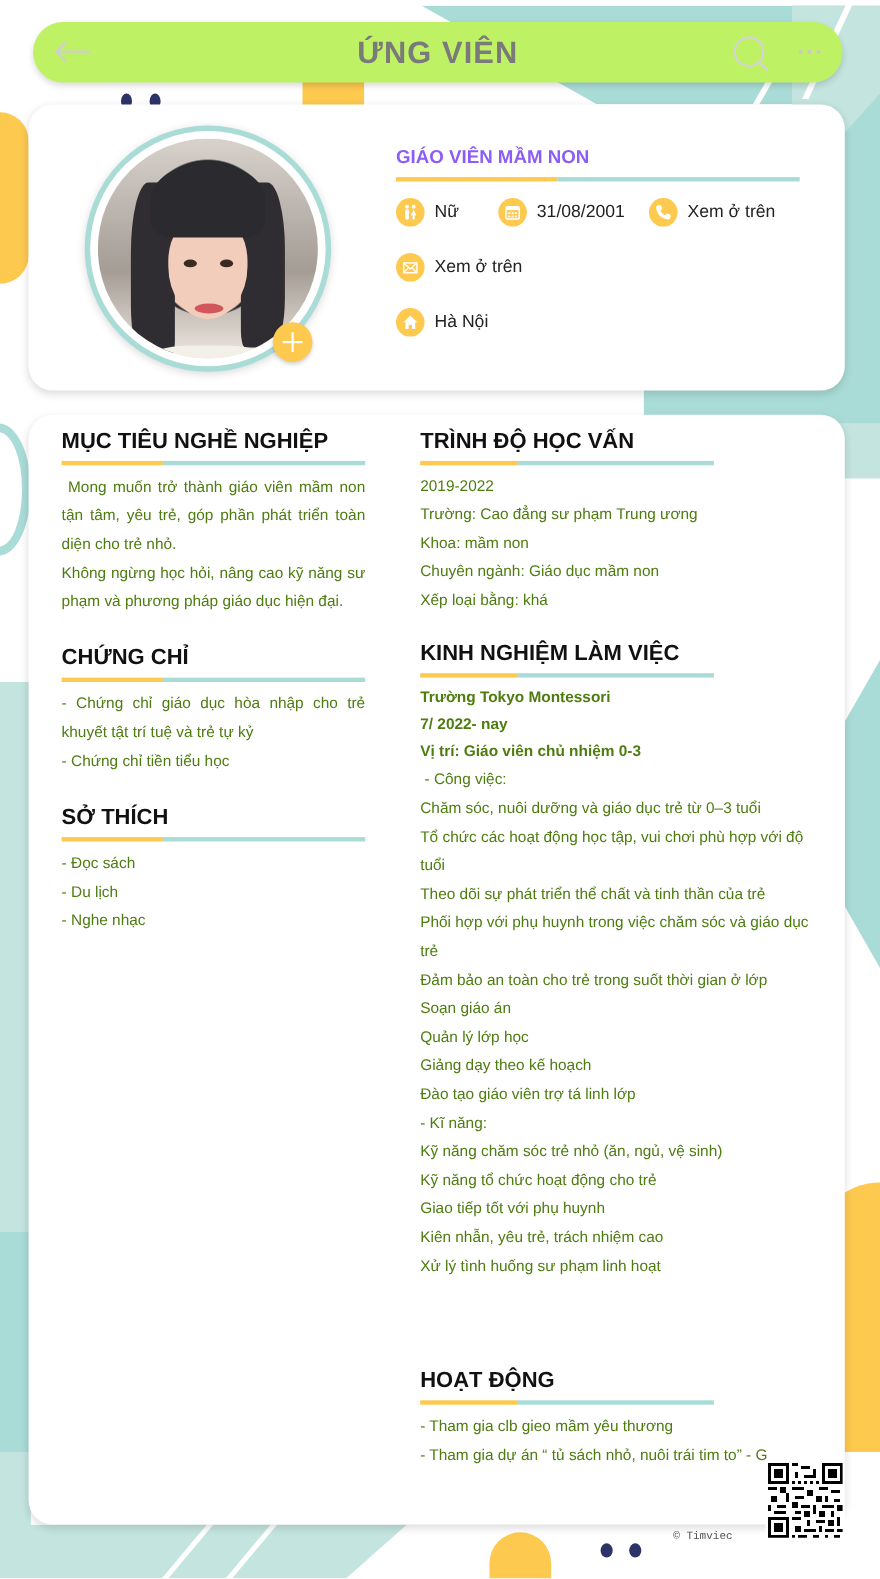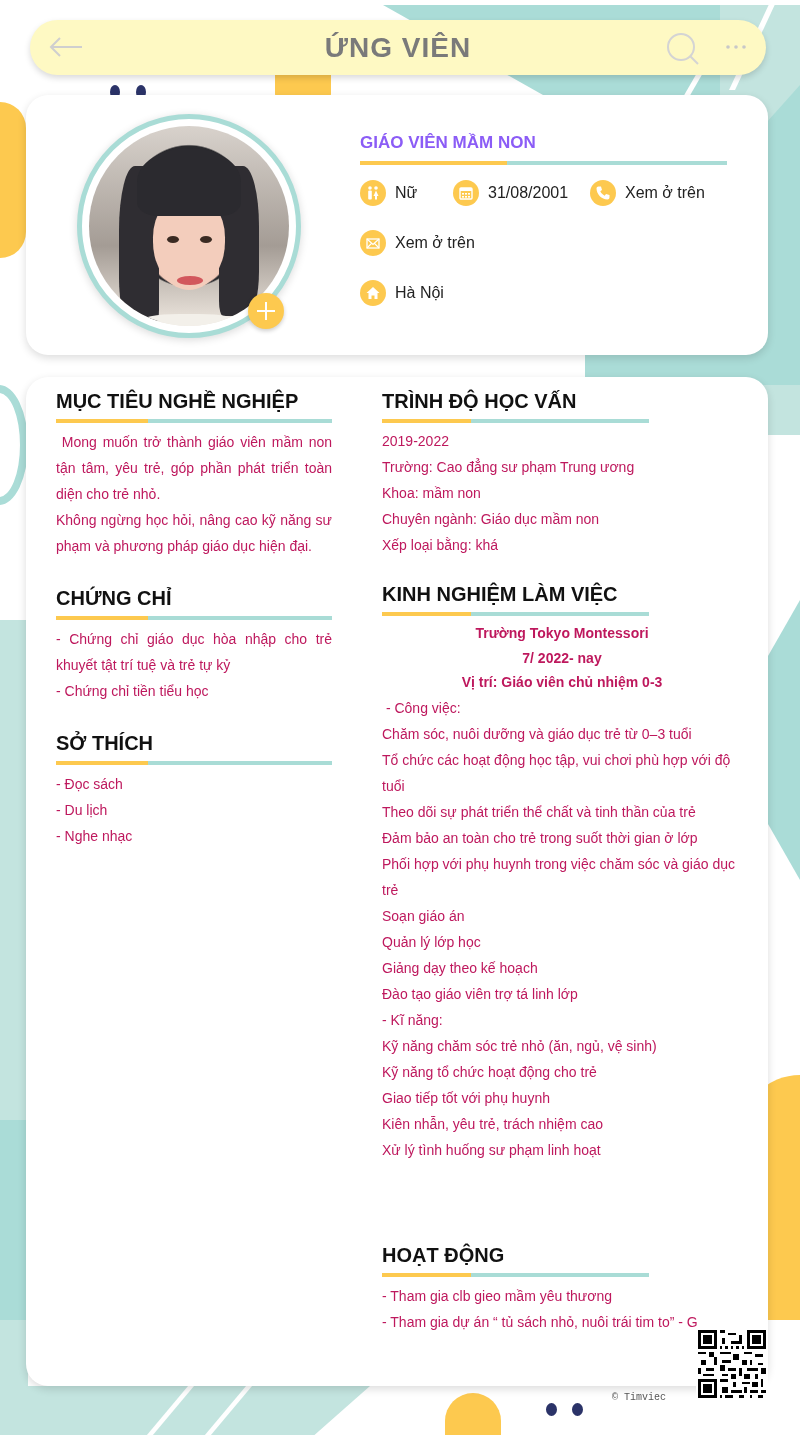--- a/index.html
+++ b/index.html
@@ -15,21 +15,21 @@
   .bg .shape { position: absolute; }
   .teal { background: #aadcd7; }
   .teal-light { background: #c3e4df; }
   .yellow { background: #fdc94f; }
   .navy { background: #2b3368; border-radius: 50%; }
   .stripe { position: absolute; width: 6px; background: #ffffff; }
 
   
   .header {
     position: absolute; left: 30px; top: 20px; width: 736px; height: 55px;
-    background: #fef9c3; border-radius: 28px;
+    background: #bef264; border-radius: 28px;
     box-shadow: 0 3px 6px rgba(0,0,0,0.15);
     z-index: 5;
   }
   .header .title {
     position: absolute; left: 0; right: 0; top: 12px; text-align: center;
     font-size: 28px; font-weight: bold; color: #7a7a7a; letter-spacing: 1px;
   }
   .header .back { position: absolute; left: 18px; top: 15px; width: 36px; height: 24px; cursor: pointer; }
   .header .search { position: absolute; left: 636px; top: 12px; width: 34px; height: 34px; cursor: pointer; }
   .header .more { position: absolute; left: 694px; top: 20px; width: 24px; height: 14px; cursor: pointer; }
@@ -76,24 +76,24 @@
   .underline { position: absolute; height: 4px; display: flex; }
   .underline .y { background: #fdc94f; height: 100%; }
   .underline .t { background: #a9dcd6; height: 100%; flex: 1; }
 
   .info-item { position: absolute; display: flex; align-items: center; font-size: 16px; color: #222; }
   .info-icon { width: 26px; height: 26px; border-radius: 50%; background: #fdc94f; margin-right: 9px; display: flex; align-items: center; justify-content: center; flex-shrink: 0; }
   .info-icon svg { width: 16px; height: 16px; }
 
   
   .sec-title { position: absolute; font-size: 20px; font-weight: bold; color: #111; }
-  .sec-body { position: absolute; font-size: 14px; line-height: 26px; color: #be185d; }
+  .sec-body { position: absolute; font-size: 14px; line-height: 26px; color: #4d7c0f; }
   .sec-body.justify { text-align: justify; }
   .sec-body p { margin: 0; }
-  .sec-body .b { font-weight: bold; text-align: center; }
+  .sec-body .b { font-weight: bold; }
 
   .qr {
     position: absolute; left: 696px; top: 1328px; width: 72px; height: 72px; z-index: 6;
     background: #fff; padding: 2px;
   }
   .copyright {
     position: absolute; left: 612px; top: 1392px; font-family: "Liberation Mono", monospace; font-size: 10px; color: #555; z-index: 5;
   }
 </style>
 </head>
@@ -283,22 +283,22 @@
   <div class="sec-body" style="left:356px;top:244px;width:360px;line-height:24.5px;">
     <p class="b">Trường Tokyo Montessori</p>
     <p class="b">7/ 2022- nay</p>
     <p class="b">Vị trí: Giáo viên chủ nhiệm 0-3</p>
   </div>
   <div class="sec-body" style="left:356px;top:318px;width:360px;">
     <p style="white-space:pre-wrap;"> - Công việc:</p>
     <p>Chăm sóc, nuôi dưỡng và giáo dục trẻ từ 0–3 tuổi</p>
     <p>Tổ chức các hoạt động học tập, vui chơi phù hợp với độ tuổi</p>
     <p>Theo dõi sự phát triển thể chất và tinh thần của trẻ</p>
+    <p>Phối hợp với phụ huynh trong việc chăm sóc và giáo dục trẻ</p>
     <p>Đảm bảo an toàn cho trẻ trong suốt thời gian ở lớp</p>
-    <p>Phối hợp với phụ huynh trong việc chăm sóc và giáo dục trẻ</p>
     <p>Soạn giáo án</p>
     <p>Quản lý lớp học</p>
     <p>Giảng dạy theo kế hoạch</p>
     <p>Đào tạo giáo viên trợ tá linh lớp</p>
     <p>- Kĩ năng:</p>
     <p>Kỹ năng chăm sóc trẻ nhỏ (ăn, ngủ, vệ sinh)</p>
     <p>Kỹ năng tổ chức hoạt động cho trẻ</p>
     <p>Giao tiếp tốt với phụ huynh</p>
     <p>Kiên nhẫn, yêu trẻ, trách nhiệm cao</p>
     <p>Xử lý tình huống sư phạm linh hoạt</p>

